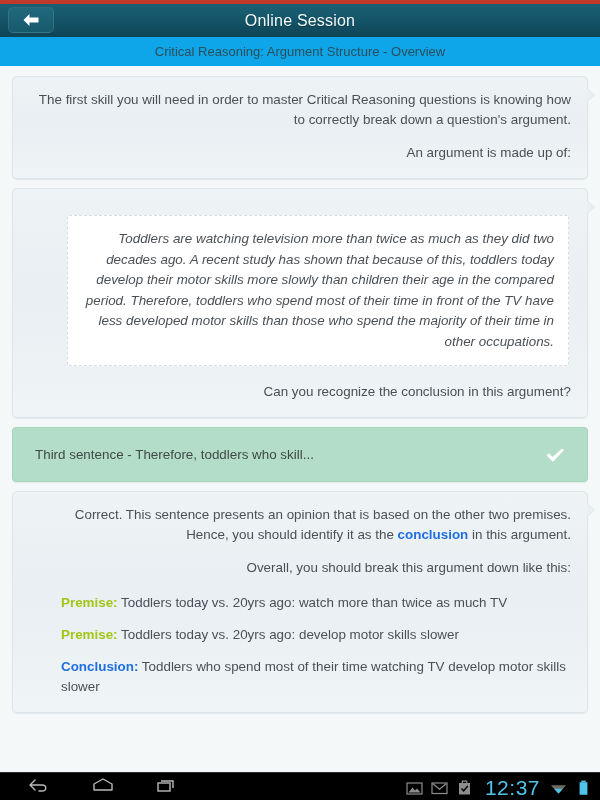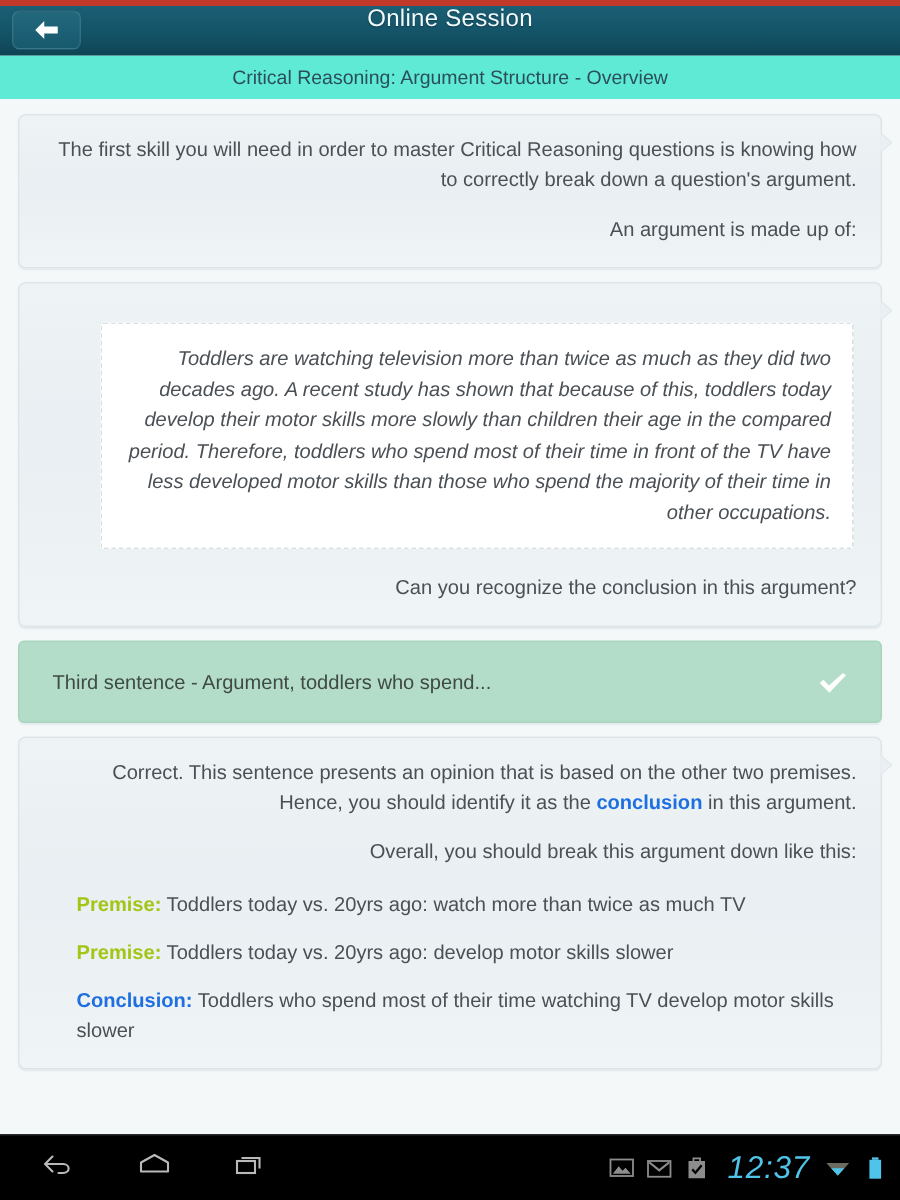--- a/index.html
+++ b/index.html
@@ -29,20 +29,21 @@
     flex: 0 0 auto;
   }
 
   
   .header {
     position: relative;
     height: 33px;
     flex: 0 0 auto;
     background: linear-gradient(to bottom, #1b5f74 0%, #145367 55%, #0e4454 100%);
     display: flex;
+    align-items: center;
     justify-content: center;
   }
   .header-title {
     color: #f1fbfd;
     font-size: 16px;
     letter-spacing: 0.2px;
     text-shadow: 0 1px 1px rgba(0,0,0,0.35);
   }
   .back-btn {
     position: absolute;
@@ -57,21 +58,21 @@
     align-items: center;
     justify-content: center;
     cursor: pointer;
   }
   .back-btn svg { display: block; }
 
   
   .subtitle-bar {
     height: 29px;
     flex: 0 0 auto;
-    background: #5eead4;
+    background: #0ea5e9;
     display: flex;
     align-items: center;
     justify-content: center;
   }
   .subtitle-text {
     color: #2b4f5a;
     font-size: 13px;
   }
 
   
@@ -164,35 +165,34 @@
     font-size: 13.4px;
   }
   .check-icon { flex: 0 0 auto; width: 24px; height: 24px; }
 
   
   .breakdown { margin-top: 15px; }
   .breakdown-line {
     color: #4a5055;
     font-size: 13.4px;
     line-height: 20px;
-    margin-left: 22px;
+    margin-left: 32px;
     margin-bottom: 12px;
   }
   .breakdown-line:last-child { margin-bottom: 0; }
 
   
   .sysbar {
     flex: 0 0 auto;
-    height: 44px;
+    height: 28px;
     background: #000000;
     border-top: 1px solid #2a2a2a;
     display: flex;
-    align-items: center;
-    position: relative;
-    font-style: italic;
+    align-items: flex-end;
+    position: relative;
   }
   .nav-group {
     display: flex;
     align-items: center;
     gap: 34px;
     padding-left: 24px;
   }
   .nav-btn { cursor: pointer; width: 30px; height: 26px; display:flex; align-items:center; justify-content:center; }
   .status-group {
     position: absolute;
@@ -240,21 +240,21 @@
     </div>
 
     <div class="card tailed">
       <div class="quote-box">
         <p>Toddlers are watching television more than twice as much as they did two decades ago. A recent study has shown that because of this, toddlers today develop their motor skills more slowly than children their age in the compared period. Therefore, toddlers who spend most of their time in front of the TV have less developed motor skills than those who spend the majority of their time in other occupations.</p>
       </div>
       <p class="post-question">Can you recognize the conclusion in this argument?</p>
     </div>
 
     <div class="answer-card">
-      <div class="answer-text">Third sentence - Argument, toddlers who spend...</div>
+      <div class="answer-text">Third sentence - Therefore, toddlers who skill...</div>
       <span class="check-icon">
         <svg width="24" height="24" viewBox="0 0 24 24">
           <path d="M3.5 12.4 L6.0 10.2 L9.6 14.0 L19.0 5.6 L21.0 7.2 L9.9 18.8 Z" fill="#ffffff"></path>
         </svg>
       </span>
     </div>
 
     <div class="card tailed">
       <p><span>Correct. This sentence presents an opinion that is based on the other two premises. Hence, you should identify it as the </span><span class="kw-conclusion">conclusion</span><span> in this argument.</span></p>
       <p>Overall, you should break this argument down like this:</p>

